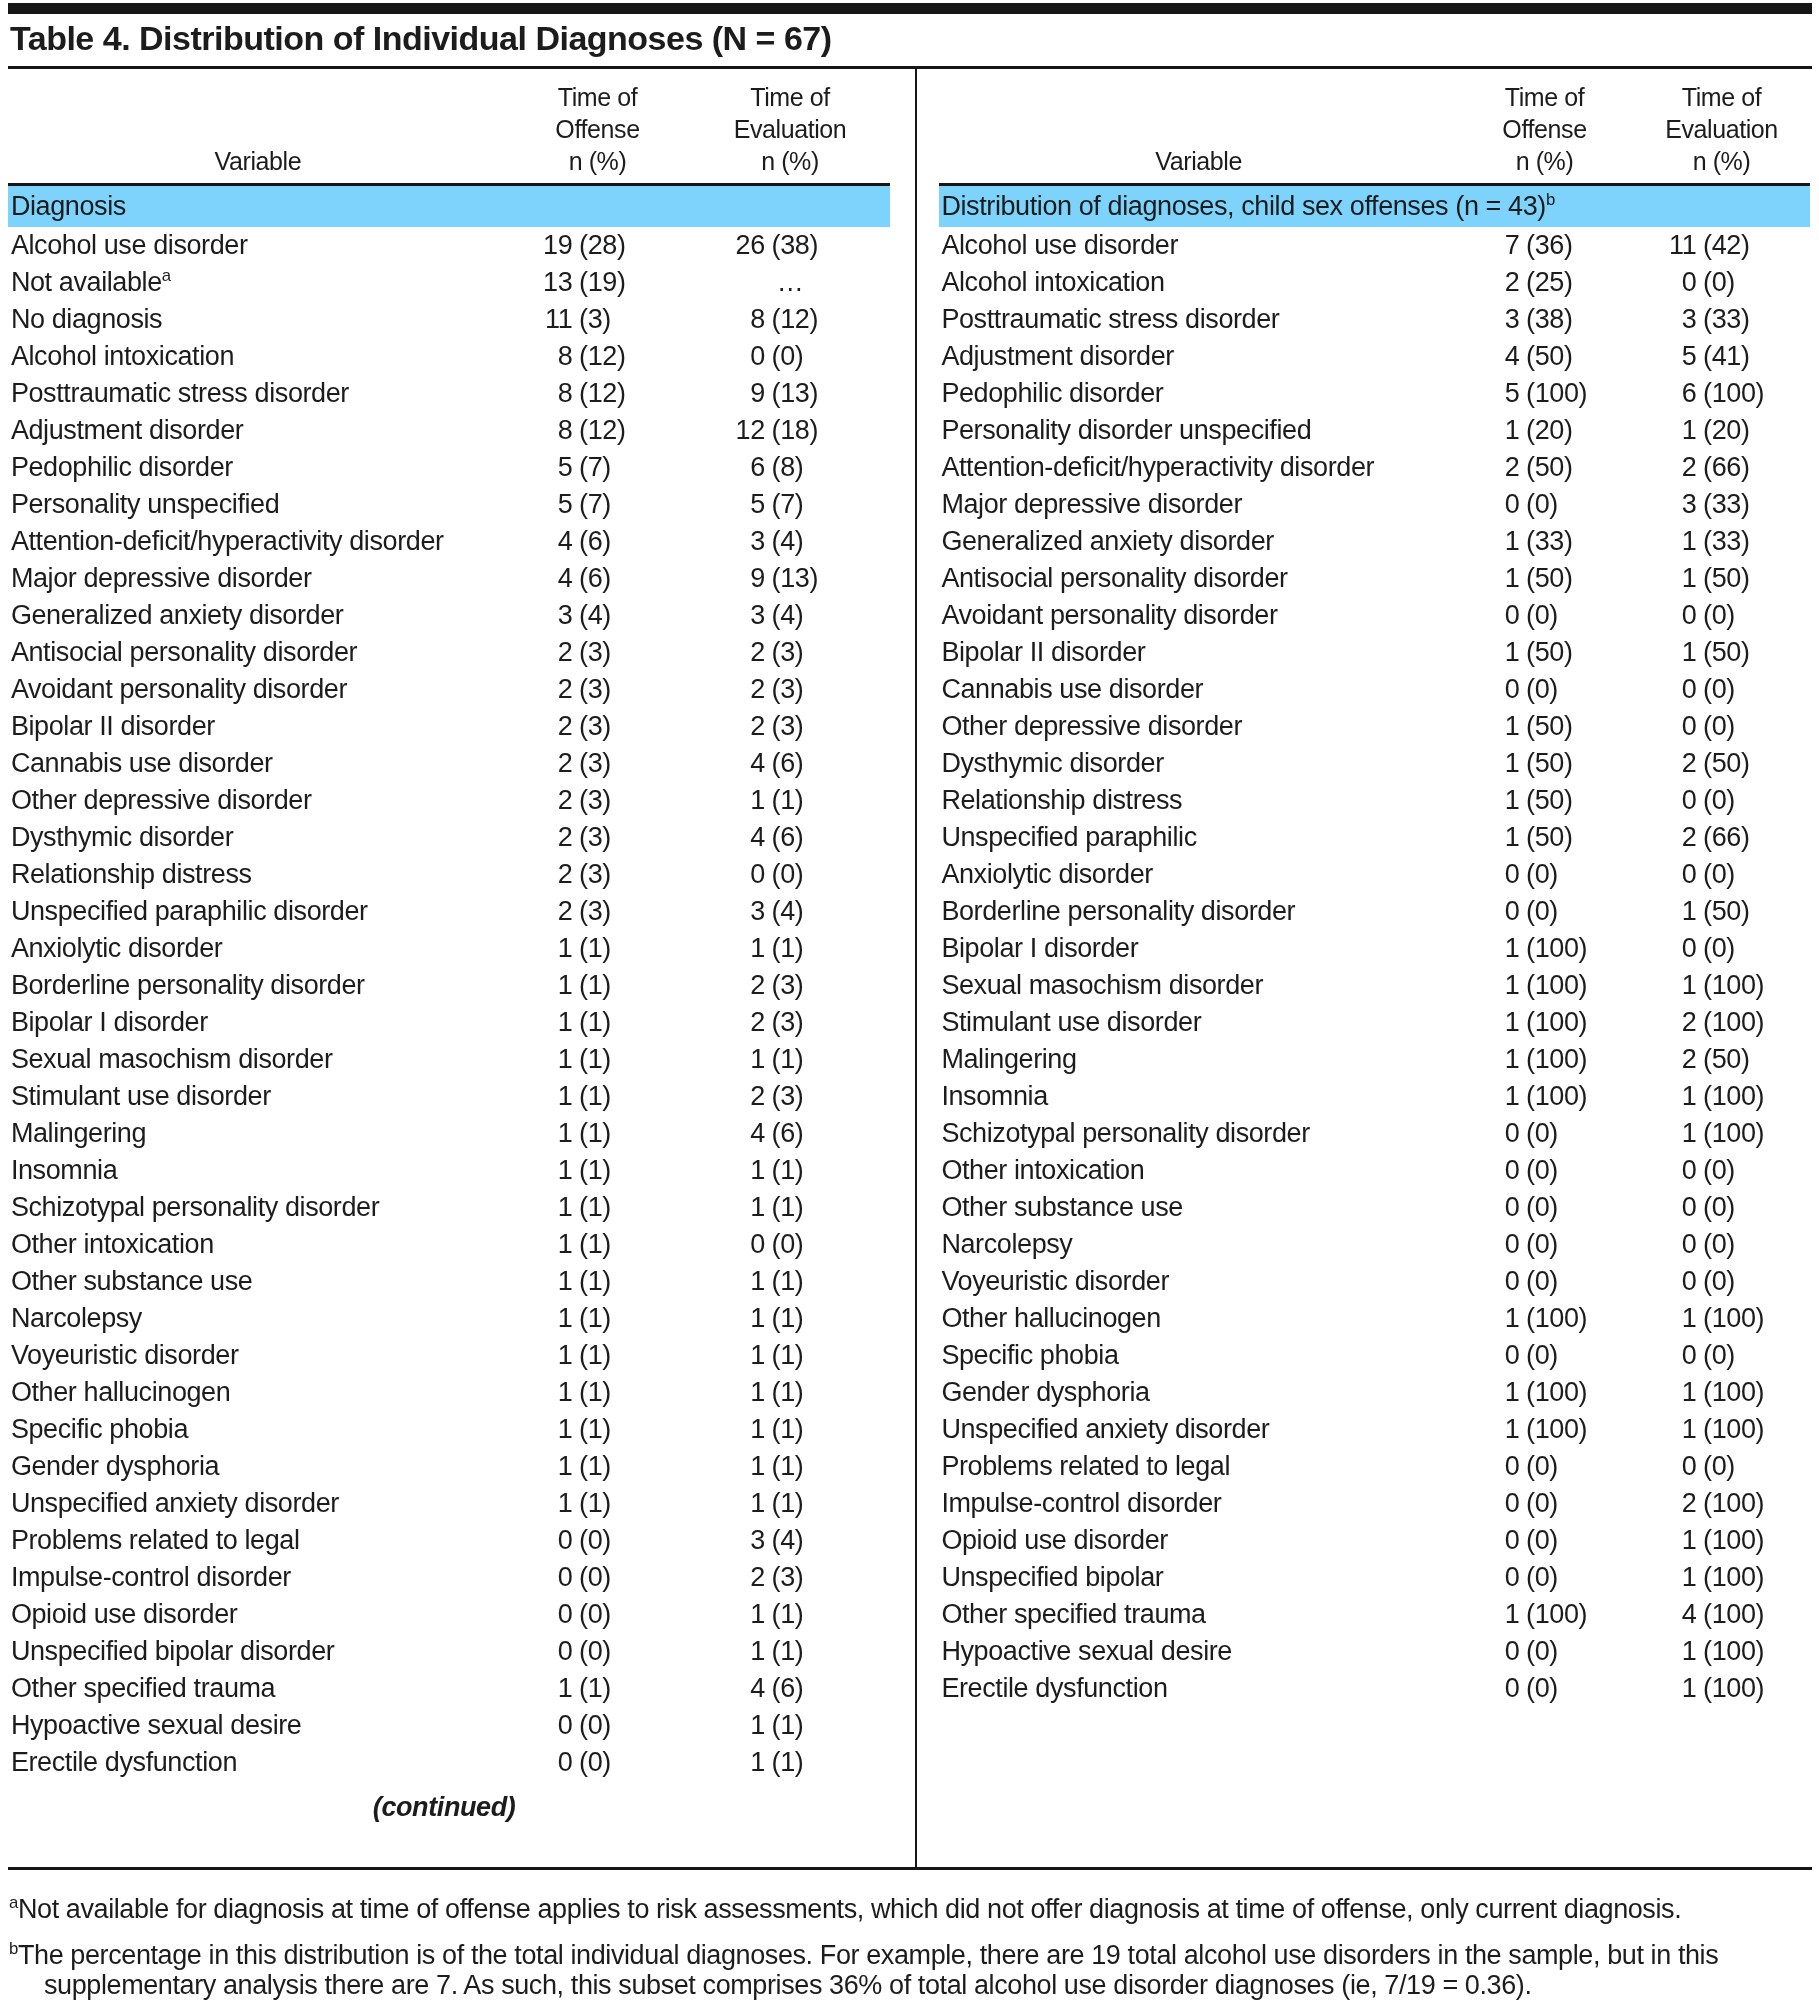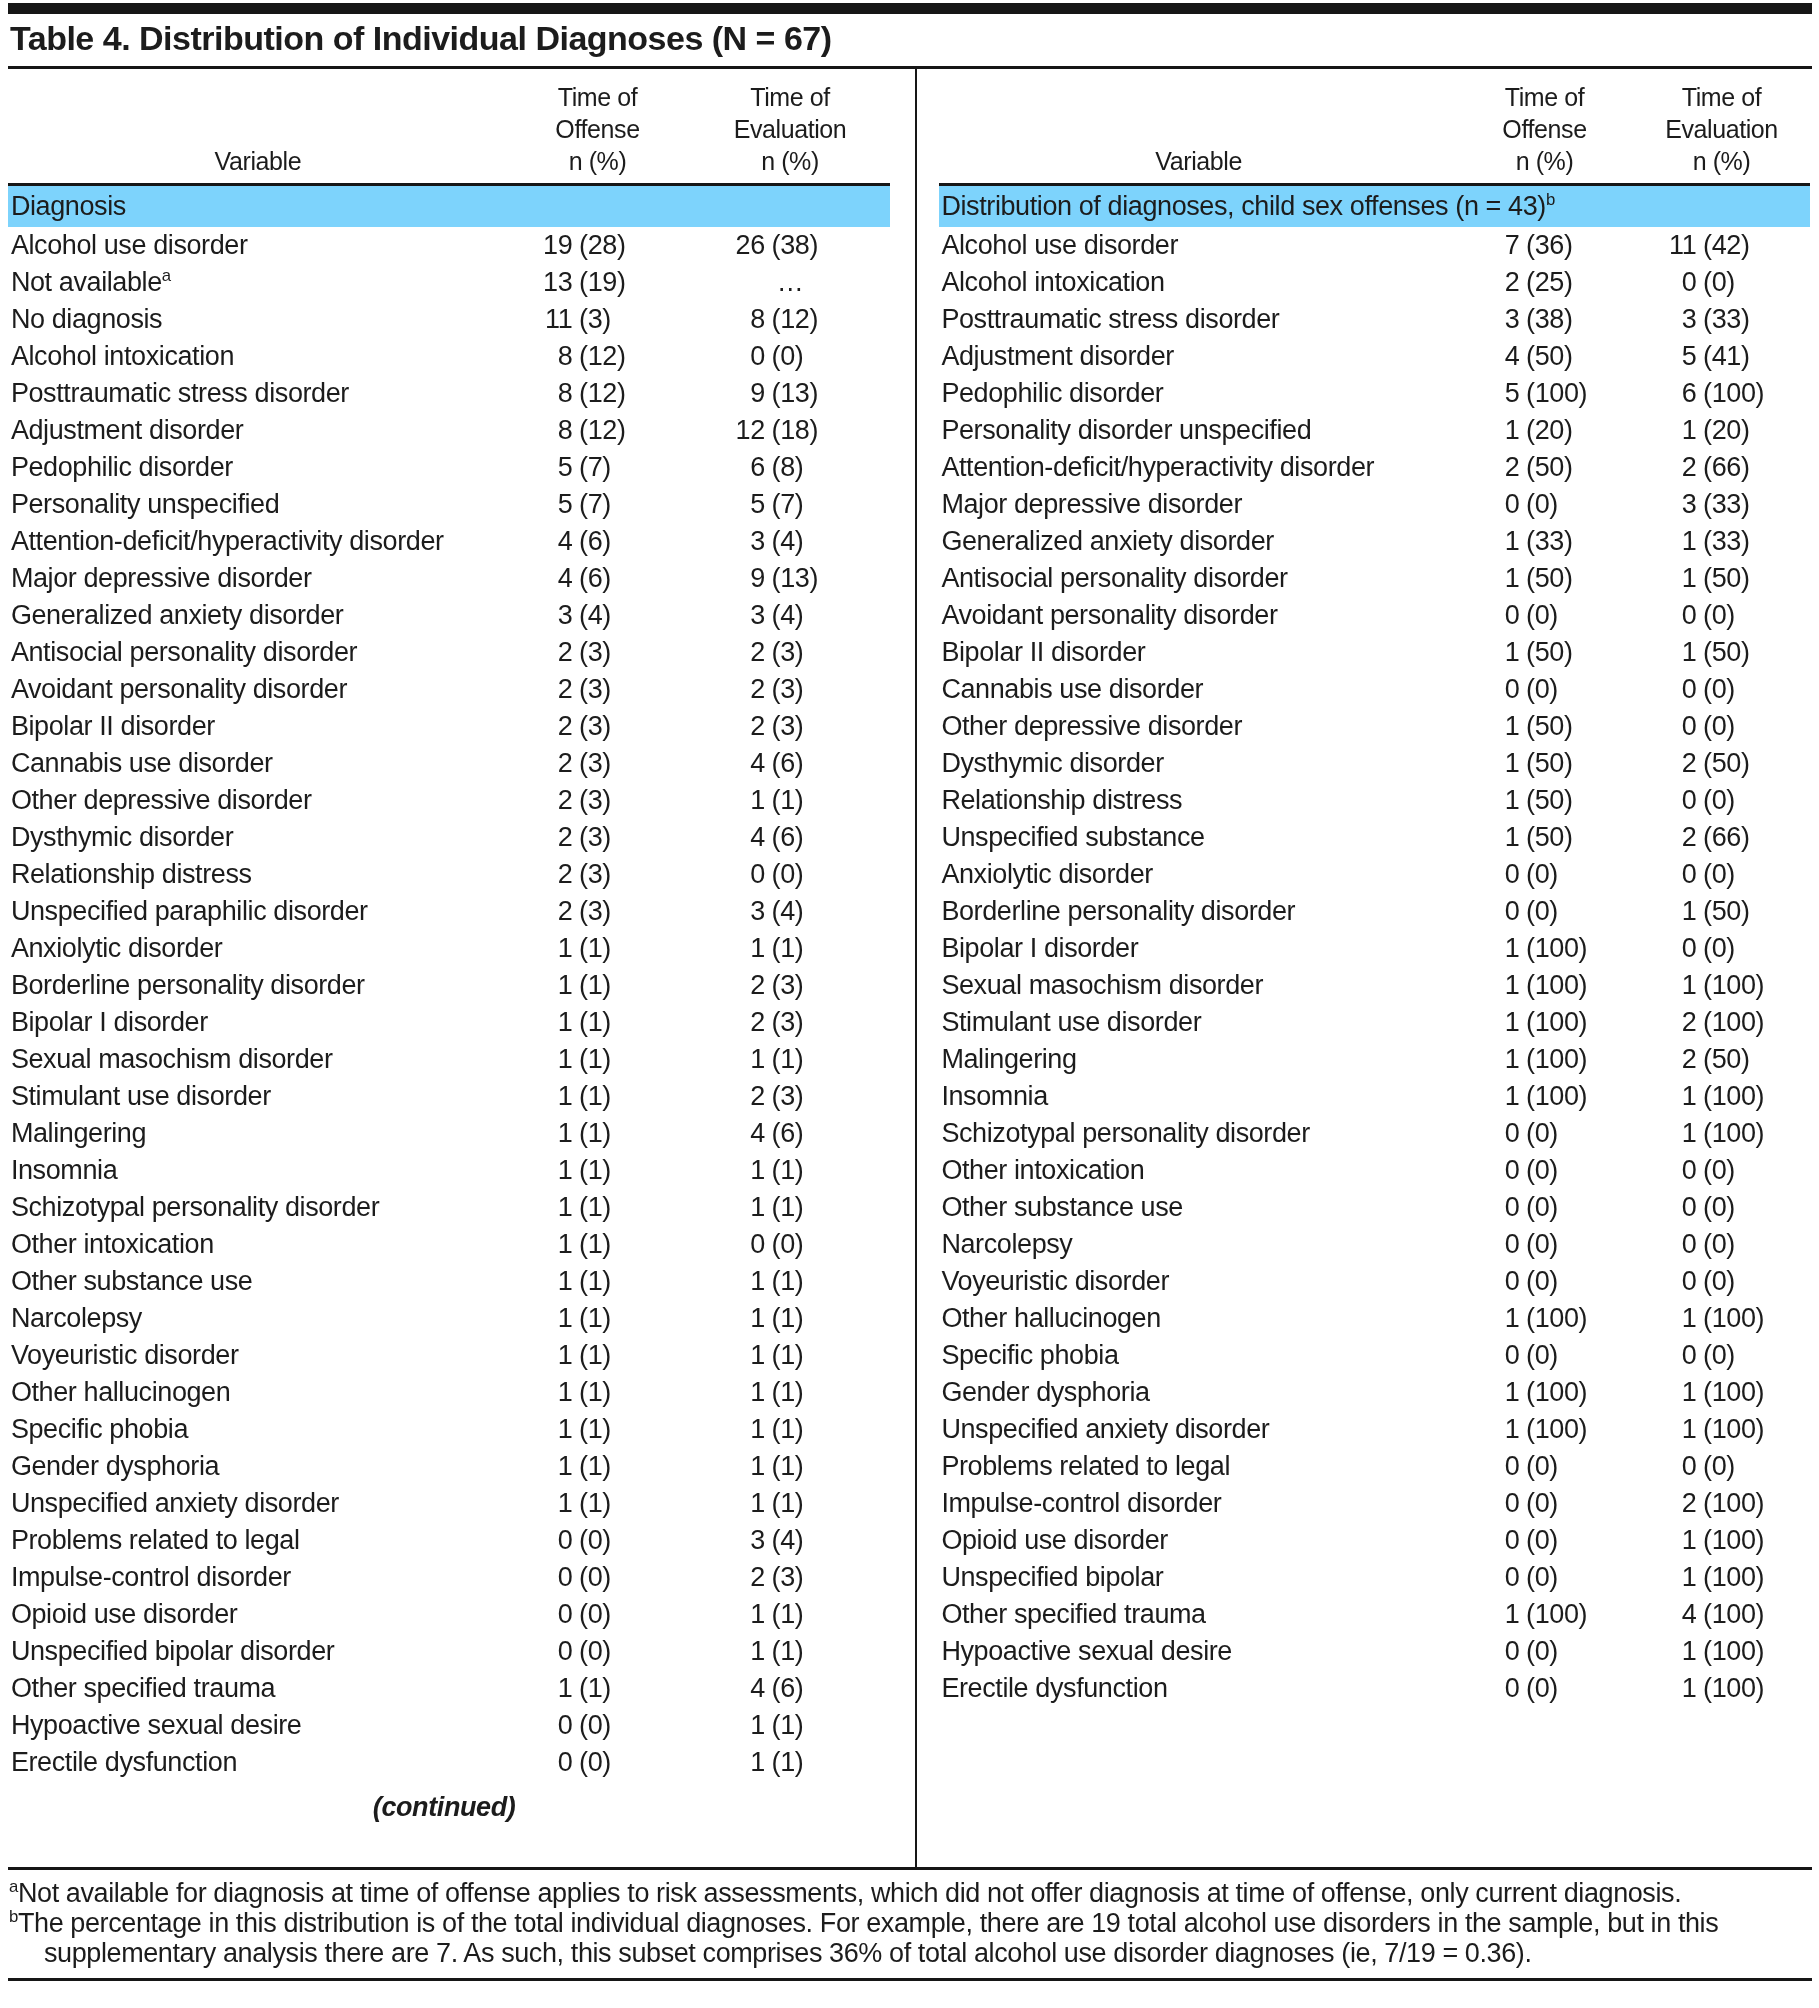--- a/index.html
+++ b/index.html
@@ -44,21 +44,21 @@
   td.center{text-align:center;}
   td.continued{
     text-align:center;font-style:italic;font-weight:bold;
     padding:7.8px 9.8px 41px 0;
   }
   sup{font-size:62%;vertical-align:super;line-height:0;}
   .footnotes{
     border-bottom:3.9px solid #161616;padding:8.8px 0 9.8px 1px;
     font-size:27px;line-height:30px;letter-spacing:-0.4px;
   }
-  .footnote{padding-left:35px;text-indent:-35px;}
+  .footnote{padding-left:35px;text-indent:-35px;margin-top:16px;}
 </style>
 </head>
 <body>
 
 <div class="page">
   <div class="topbar"></div>
   <div class="title">Table 4. Distribution of Individual Diagnoses (N = 67)</div>
 
   <div class="body-flex">
 
@@ -980,21 +980,21 @@
                 </span>
               </td>
               <td>
                 <span class="numgrp">
                   <span class="n">0</span>
                   <span class="p">(0)</span>
                 </span>
               </td>
             </tr>
             <tr>
-              <th class="var">Unspecified substance</th>
+              <th class="var">Unspecified paraphilic</th>
               <td>
                 <span class="numgrp">
                   <span class="n">1</span>
                   <span class="p">(50)</span>
                 </span>
               </td>
               <td>
                 <span class="numgrp">
                   <span class="n">2</span>
                   <span class="p">(66)</span>

